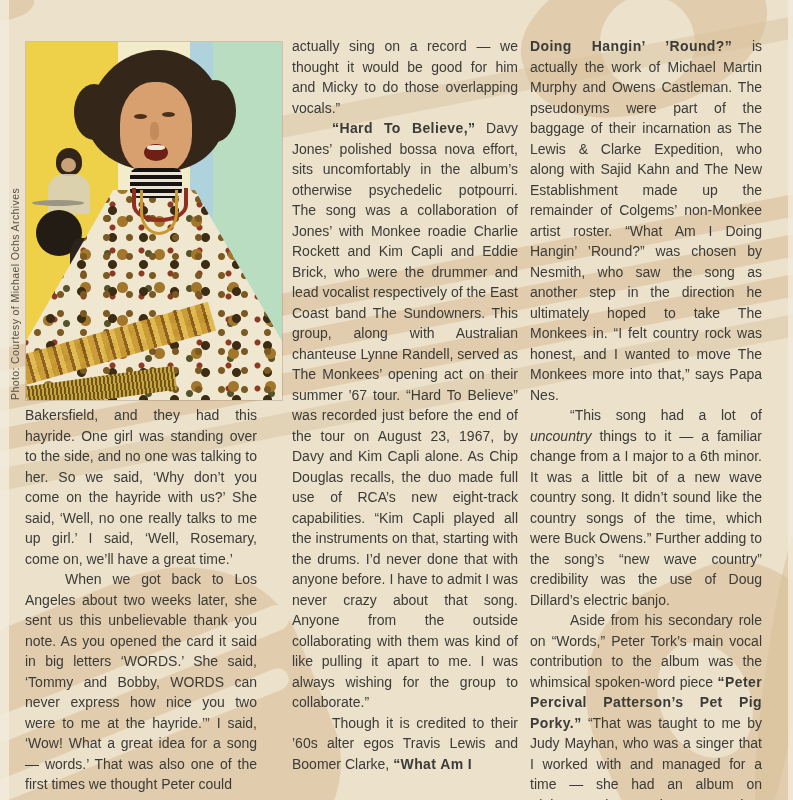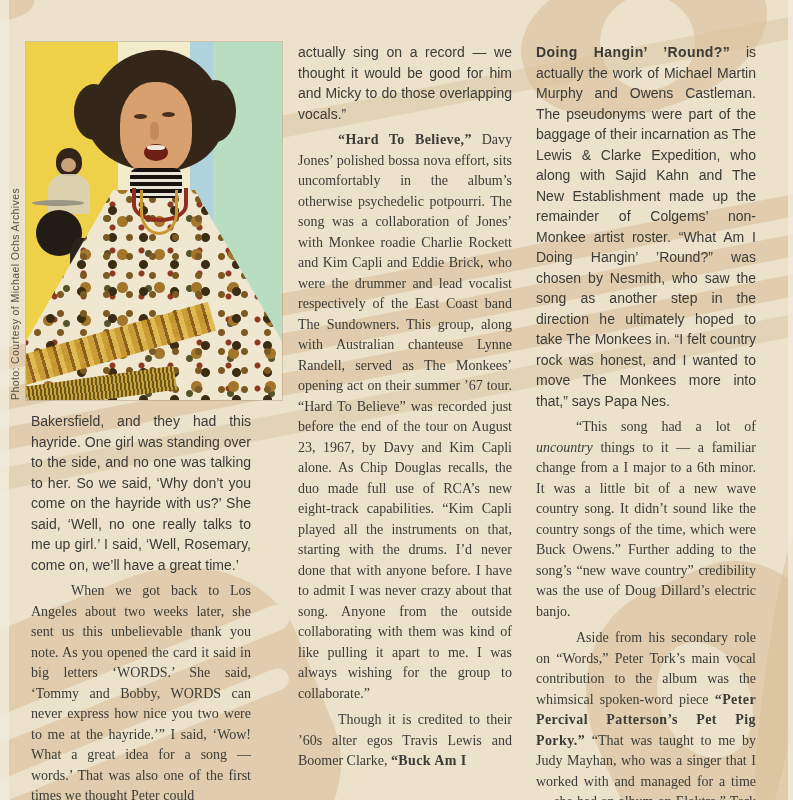--- a/index.html
+++ b/index.html
@@ -81,22 +81,22 @@
     background:repeating-linear-gradient(90deg,#caa43c 0 2px,#6e571d 2px 4px);z-index:5;}
 
   .photo-credit{
     position:absolute;left:9px;top:42px;height:358px;z-index:3;
     writing-mode:vertical-rl;transform:rotate(180deg);
     font-size:10.5px;letter-spacing:.4px;color:#55504a;
   }
 
   
   .col{position:absolute;z-index:2;font-size:14px;line-height:20.5px;text-align:justify;}
-  .col p{margin:6px;}
-  .col p.indent{text-indent:40px;font-family:Liberation Serif, serif;}
+  .col p{margin:0;}
+  .col p.indent{text-indent:40px;}
   .col1{left:25px;top:405px;width:232px;}
   .col2{left:292px;top:36px;width:226px;}
   .col3{left:530px;top:36px;width:232px;}
   .b{font-weight:700;letter-spacing:.4px;}
   .i{font-style:italic;}
 </style>
 </head>
 <body>
 
 <div class="page">
@@ -145,21 +145,21 @@
   <div class="photo-credit">Photo: Courtesy of Michael Ochs Archives</div>
 
   <div class="col col1">
     <p class="flush"><span>Bakersfield, and they had this hayride. One girl was standing over to the side, and no one was talking to her. So we said, ‘Why don’t you come on the hayride with us?’ She said, ‘Well, no one really talks to me up girl.’ I said, ‘Well, Rosemary, come on, we’ll have a great time.’</span></p>
     <p class="indent"><span>When we got back to Los Angeles about two weeks later, she sent us this unbelievable thank you note. As you opened the card it said in big letters ‘WORDS.’ She said, ‘Tommy and Bobby, WORDS can never express how nice you two were to me at the hayride.’” I said, ‘Wow! What a great idea for a song — words.’ That was also one of the first times we thought Peter could</span></p>
   </div>
 
   <div class="col col2">
     <p class="flush"><span>actually sing on a record — we thought it would be good for him and Micky to do those overlapping vocals.”</span></p>
     <p class="indent"><span class="b">“Hard To Believe,”</span><span> Davy Jones’ polished bossa nova effort, sits uncomfortably in the album’s otherwise psychedelic potpourri. The song was a collaboration of Jones’ with Monkee roadie Charlie Rockett and Kim Capli and Eddie Brick, who were the drummer and lead vocalist respectively of the East Coast band The Sundowners. This group, along with Australian chanteuse Lynne Randell, served as The Monkees’ opening act on their summer ’67 tour. “Hard To Believe” was recorded just before the end of the tour on August 23, 1967, by Davy and Kim Capli alone. As Chip Douglas recalls, the duo made full use of RCA’s new eight-track capabilities. “Kim Capli played all the instruments on that, starting with the drums. I’d never done that with anyone before. I have to admit I was never crazy about that song. Anyone from the outside collaborating with them was kind of like pulling it apart to me. I was always wishing for the group to collaborate.”</span></p>
-    <p class="indent"><span>Though it is credited to their ’60s alter egos Travis Lewis and Boomer Clarke, </span><span class="b">“Buck Am I</span></p>
+    <p class="indent"><span>Though it is credited to their ’60s alter egos Travis Lewis and Boomer Clarke, </span><span class="b">“What Am I</span></p>
   </div>
 
   <div class="col col3">
     <p class="flush"><span class="b">Doing Hangin’ ’Round?”</span><span> is actually the work of Michael Martin Murphy and Owens Castleman. The pseudonyms were part of the baggage of their incarnation as The Lewis &amp; Clarke Expedition, who along with Sajid Kahn and The New Establishment made up the remainder of Colgems’ non-Monkee artist roster. “What Am I Doing Hangin’ ’Round?” was chosen by Nesmith, who saw the song as another step in the direction he ultimately hoped to take The Monkees in. “I felt country rock was honest, and I wanted to move The Monkees more into that,” says Papa Nes.</span></p>
     <p class="indent"><span>“This song had a lot of </span><span class="i">uncountry</span><span> things to it — a familiar change from a I major to a 6th minor. It was a little bit of a new wave country song. It didn’t sound like the country songs of the time, which were Buck Owens.” Further adding to the song’s “new wave country” credibility was the use of Doug Dillard’s electric banjo.</span></p>
     <p class="indent"><span>Aside from his secondary role on “Words,” Peter Tork’s main vocal contribution to the album was the whimsical spoken-word piece </span><span class="b">“Peter Percival Patterson’s Pet Pig Porky.”</span><span> “That was taught to me by Judy Mayhan, who was a singer that I worked with and managed for a time — she had an album on Elektra,” Tork remembers. “It was just a thing she had heard at a nurs-</span></p>
   </div>
 
 </div>
 

